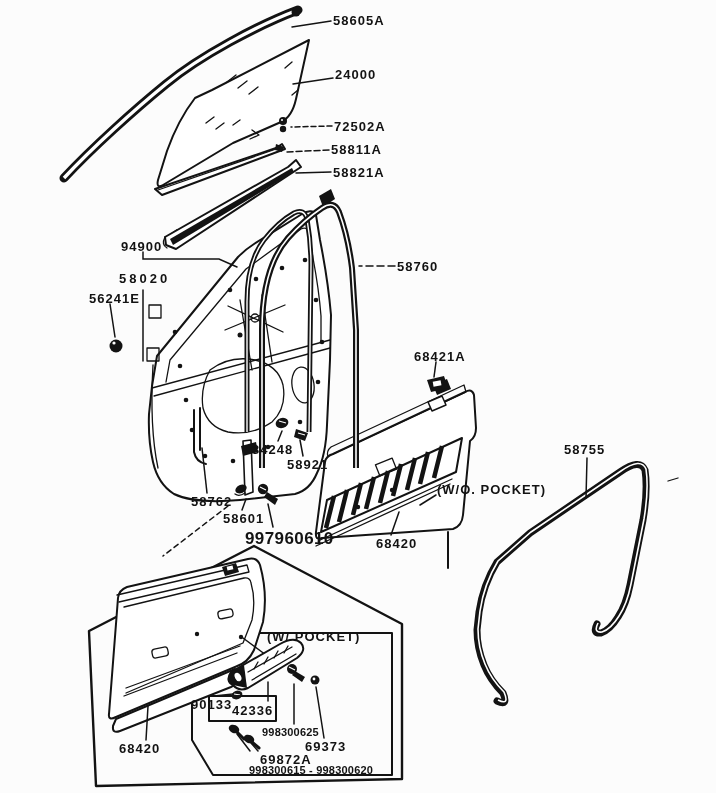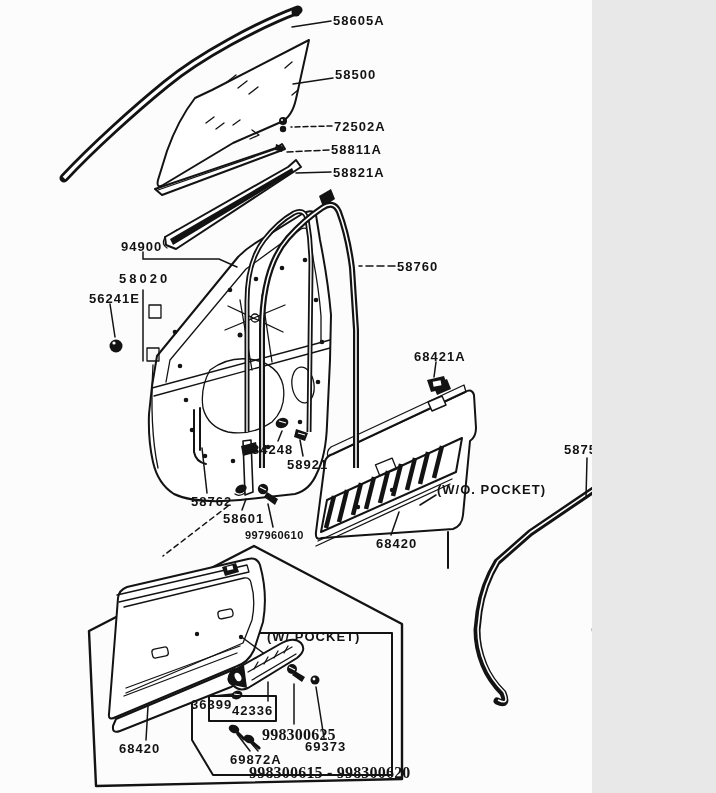--- a/index.html
+++ b/index.html
@@ -1,27 +1,27 @@
 <!DOCTYPE html>
 <html><head>
 <meta charset="utf-8">
 <style>
   html,body{margin:0;padding:0;background:#e8e8e8;}
   #stage{
-    position:relative;width:592px;height:793px;background:#fcfcfc;
+    position:relative;width:716px;height:793px;background:#fcfcfc;
     overflow:hidden;font-family:"Liberation Sans",sans-serif;
   }
   #art{position:absolute;left:0;top:0;}
   .label{
     position:absolute;font:700 13px "Liberation Sans",sans-serif;
     letter-spacing:1px;color:#131313;white-space:nowrap;
     -webkit-font-smoothing:none;
   }
-  .label.md{font-size:11px;letter-spacing:.4px;}
-  .label.sm{font-size:16px;letter-spacing:.2px;font-family:Liberation Serif, serif;}
+  .label.md{font-size:17px;letter-spacing:.4px;}
+  .label.sm{font-size:11px;letter-spacing:.2px;}
   .label.sp{letter-spacing:3px;}
   svg *{vector-effect:non-scaling-stroke;}
   .ln{stroke:#131313;fill:none;stroke-width:2;stroke-linecap:round;stroke-linejoin:round;}
   .thin{stroke-width:1.3;}
   .ld{stroke:#131313;fill:none;stroke-width:1.5;stroke-linecap:round;}
   .blk{fill:#131313;stroke:none;}
   .wht{fill:#ffffff;stroke:#131313;stroke-width:2;stroke-linejoin:round;}
 </style>
 </head>
 <body>
@@ -234,38 +234,38 @@
     <path class="ld" d="M268,701 L268,682"></path>
     <path class="ld" d="M294,724 L294,684"></path>
     <path class="ld" d="M324,738 L316,687"></path>
     <path class="ld" d="M146,740 L148,706"></path>
     <path class="ld" d="M250,751 L237,734"></path>
     <path class="ld" d="M258,751 L251,743"></path>
   </g>
 </svg>
 
   <div class="label" style="left:333px;top:13px">58605A</div>
-  <div class="label" style="left:335px;top:67px">58500</div>
+  <div class="label" style="left:335px;top:67px">24000</div>
   <div class="label" style="left:334px;top:119px">72502A</div>
   <div class="label" style="left:331px;top:142px">58811A</div>
   <div class="label" style="left:333px;top:165px">58821A</div>
   <div class="label" style="left:121px;top:239px">94900</div>
   <div class="label sp" style="left:119px;top:271px">58020</div>
   <div class="label" style="left:89px;top:291px">56241E</div>
   <div class="label" style="left:397px;top:259px">58760</div>
   <div class="label" style="left:414px;top:349px">68421A</div>
   <div class="label" style="left:252px;top:442px">34248</div>
   <div class="label" style="left:287px;top:457px">58921</div>
   <div class="label" style="left:191px;top:494px">58762</div>
   <div class="label" style="left:223px;top:511px">58601</div>
   <div class="label md" style="left:245px;top:529px">997960610</div>
   <div class="label" style="left:437px;top:482px">(W/O. POCKET)</div>
   <div class="label" style="left:376px;top:536px">68420</div>
   <div class="label" style="left:564px;top:442px">58755</div>
   <div class="label" style="left:267px;top:629px">(W/ POCKET)</div>
-  <div class="label" style="left:191px;top:697px">36399</div>
+  <div class="label" style="left:191px;top:697px">90133</div>
   <div class="label" style="left:232px;top:703px">42336</div>
   <div class="label sm" style="left:262px;top:726px">998300625</div>
   <div class="label" style="left:305px;top:739px">69373</div>
   <div class="label" style="left:119px;top:741px">68420</div>
-  <div class="label" style="left:230px;top:752px">69872A</div>
+  <div class="label" style="left:260px;top:752px">69872A</div>
   <div class="label sm" style="left:249px;top:764px">998300615 - 998300620</div>
 </div>
 
 </body></html>

